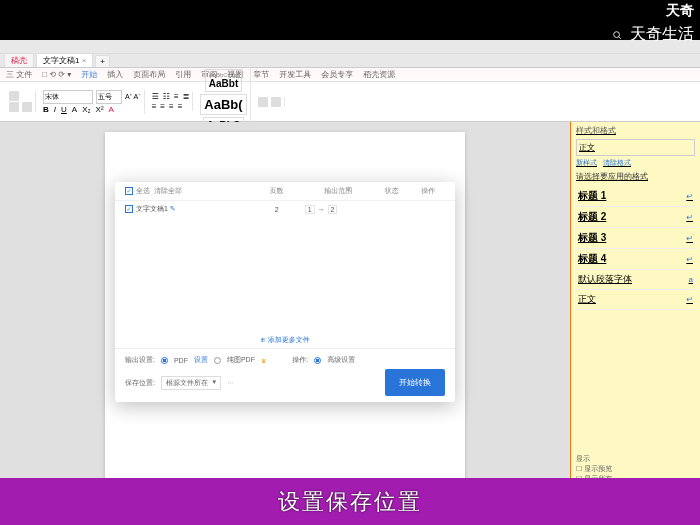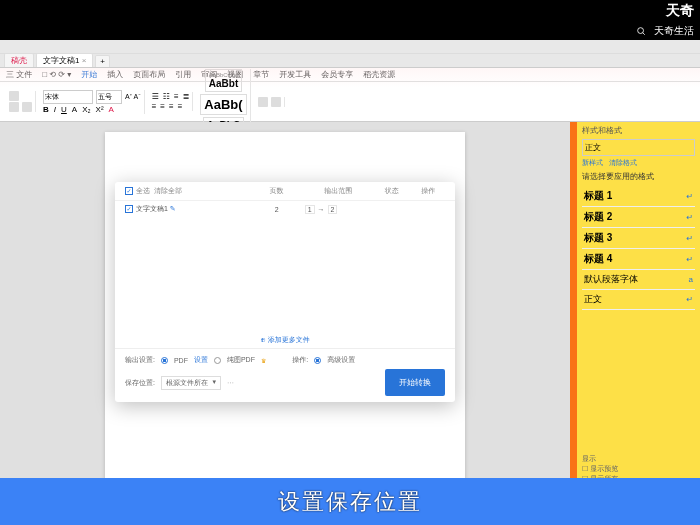--- a/index.html
+++ b/index.html
@@ -1,19 +1,19 @@
 <!DOCTYPE html>
 <html><head>
 <meta charset="utf-8">
 <style>
 * { margin: 0; padding: 0; box-sizing: border-box; font-family: "Microsoft YaHei", sans-serif; }
 body { width: 700px; height: 525px; background: #000; position: relative; overflow: hidden; }
 .top-black { height: 28px; background: #000; position: relative; }
 .watermark-tr { position: absolute; top: 2px; right: 6px; color: #fff; font-size: 14px; font-weight: 600; }
-.watermark-sub { position: absolute; top: 24px; right: 6px; color: #fff; font-size: 10px; display: flex; align-items: center; gap: 8px; z-index: 100; }
+.watermark-sub { position: absolute; top: 24px; right: 6px; color: #fff; font-size: 16px; display: flex; align-items: center; gap: 8px; z-index: 100; }
 .watermark-sub svg { width: 10px; height: 10px; }
 .app { position: absolute; top: 40px; left: 0; right: 0; height: 450px; background: #f0f0f0; font-size: 9px; }
 .title-bar { height: 14px; background: #e8e8e8; display: flex; align-items: center; padding: 0 4px; border-bottom: 1px solid #ddd; }
 .tab-bar { height: 14px; background: #e8e8e8; display: flex; align-items: flex-end; padding: 0 4px; gap: 2px; border-bottom: 1px solid #ccc; }
 .tab { padding: 1px 6px; background: #f5f5f5; font-size: 8px; border: 1px solid #ddd; border-bottom: none; border-radius: 2px 2px 0 0; }
 .tab.active { background: #fff; }
 .tab.orange { color: #d14; }
 .menu-bar { height: 14px; background: #fff; display: flex; align-items: center; padding: 0 6px; gap: 10px; font-size: 8px; color: #333; border-bottom: 1px solid #e0e0e0; }
 .menu-item { color: #555; }
 .menu-item.blue { color: #2874d8; }
@@ -23,21 +23,21 @@
 .ribbon-ico { width: 10px; height: 10px; background: #ddd; border-radius: 1px; }
 .font-sel { font-size: 7px; width: 50px; border: 1px solid #ccc; padding: 1px; }
 .styles { display: flex; gap: 2px; align-items: center; }
 .style-box { border: 1px solid #ddd; padding: 2px 3px; text-align: center; }
 .style-big { font-size: 10px; font-weight: 600; }
 .style-sm { font-size: 6px; color: #888; }
 .content-area { display: flex; height: calc(100% - 82px); }
 .doc-area { flex: 1; background: #e0e0e0; display: flex; justify-content: center; padding: 10px 0; position: relative; overflow: hidden; }
 .page { width: 360px; background: #fff; box-shadow: 0 1px 4px rgba(0,0,0,.2); padding: 50px 30px; }
 .page-text { border: 1px solid #666; padding: 2px 4px; display: inline-block; font-size: 12px; }
-.side-panel { width: 130px; background: #fde047; border-left: 7px solid #f97316; padding: 3px 5px; font-size: 8px; }
+.side-panel { width: 130px; background: #fef9c3; border-left: 1px solid #f97316; padding: 3px 5px; font-size: 8px; text-decoration: underline; }
 .side-title { font-size: 8px; color: #555; margin-bottom: 3px; }
 .side-sec { font-size: 8px; color: #333; margin: 3px 0; }
 .style-list { margin-top: 4px; }
 .sl-item { padding: 3px 2px; display: flex; justify-content: space-between; align-items: center; border-bottom: 1px solid #eee; }
 .sl-name { font-size: 9px; }
 .sl-name.bold { font-weight: 700; font-size: 10px; }
 .sl-chk { color: #2874d8; font-size: 8px; }
 .dialog { position: absolute; top: 60px; left: 50%; transform: translateX(-50%); width: 340px; height: 220px; background: #fff; border-radius: 3px; box-shadow: 0 4px 20px rgba(0,0,0,.25); display: flex; flex-direction: column; }
 .dlg-head { height: 22px; display: flex; align-items: center; justify-content: space-between; padding: 0 8px; border-bottom: 1px solid #eee; }
 .dlg-title { font-size: 9px; color: #333; display: flex; align-items: center; gap: 3px; }
@@ -57,21 +57,21 @@
 .pager span { border: 1px solid #e5e5e5; padding: 0 2px; }
 .dlg-body { flex: 1; }
 .dlg-mid-link { text-align: center; font-size: 7px; color: #2874d8; padding: 3px; }
 .dlg-foot { border-top: 1px solid #eee; padding: 6px 10px; display: flex; flex-direction: column; gap: 4px; }
 .dlg-foot-row { display: flex; align-items: center; gap: 6px; font-size: 7px; color: #666; }
 .radio { width: 7px; height: 7px; border: 1px solid #999; border-radius: 50%; display: inline-block; }
 .radio.on { background: radial-gradient(circle, #2874d8 40%, #fff 45%); border-color: #2874d8; }
 .dropdown { border: 1px solid #ddd; padding: 1px 4px; font-size: 7px; min-width: 60px; display: inline-flex; justify-content: space-between; }
 .btn-primary { background: #2874d8; color: #fff; padding: 8px 14px; font-size: 8px; border-radius: 2px; margin-left: auto; }
 .vip-badge { color: #e89b00; font-size: 6px; }
-.bottom-black { position: absolute; bottom: 0; left: 0; right: 0; height: 47px; background: #3b82f6; display: flex; align-items: center; justify-content: center; }
+.bottom-black { position: absolute; bottom: 0; left: 0; right: 0; height: 47px; background: #a21caf; display: flex; align-items: center; justify-content: center; }
 .subtitle { color: #fff; font-size: 22px; letter-spacing: 2px; text-shadow: 0 0 2px #000; }
 .light-flare { position: absolute; top: 28px; left: 0; width: 100%; height: 20px; background: linear-gradient(180deg, rgba(255,200,200,.15), transparent); pointer-events: none; }
 </style>
 </head>
 <body>
 
 <div class="top-black">
   <div class="watermark-tr">天奇</div>
 </div>
 <div class="watermark-sub">

